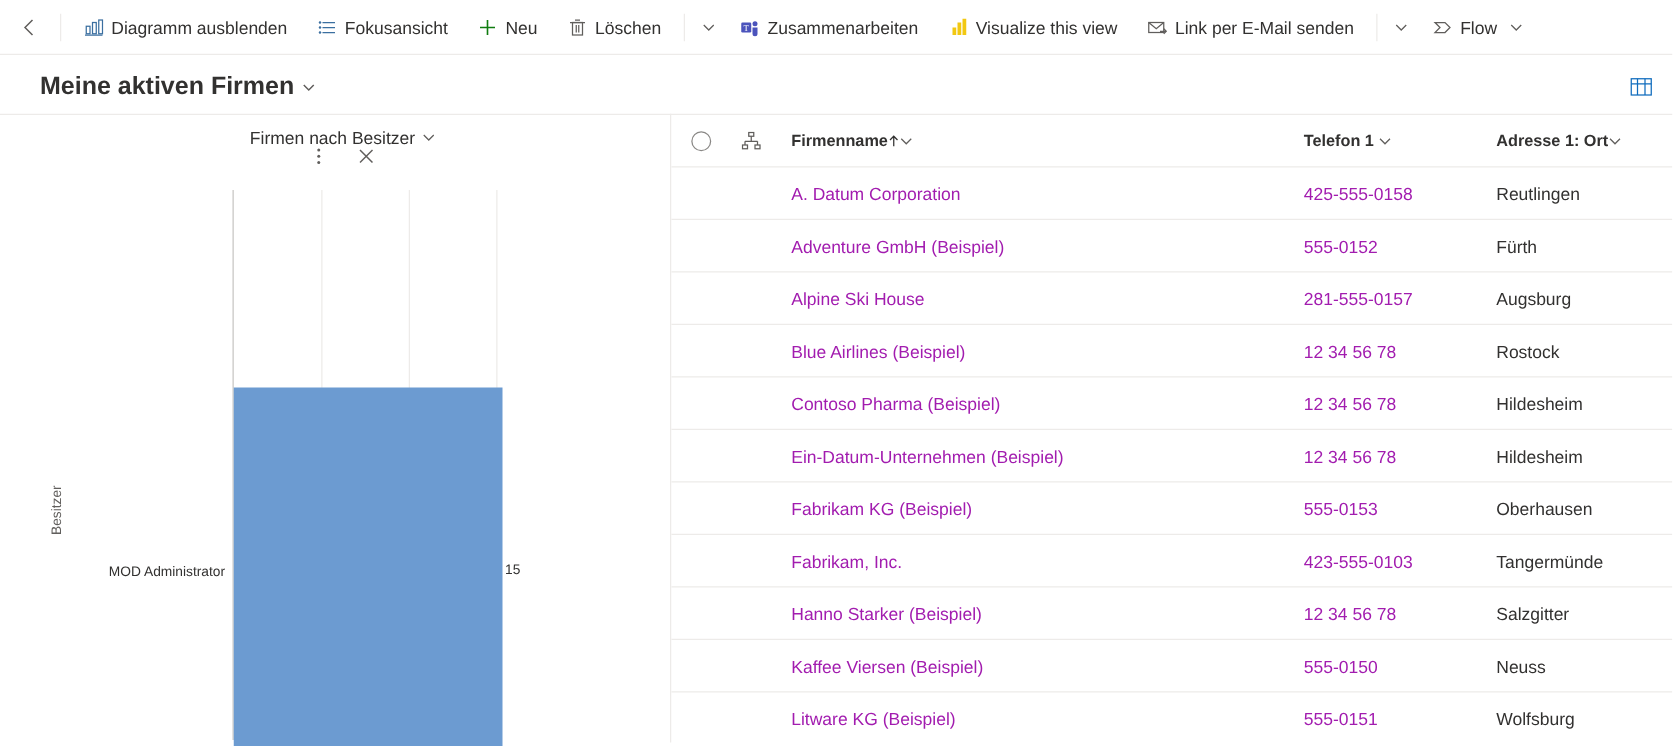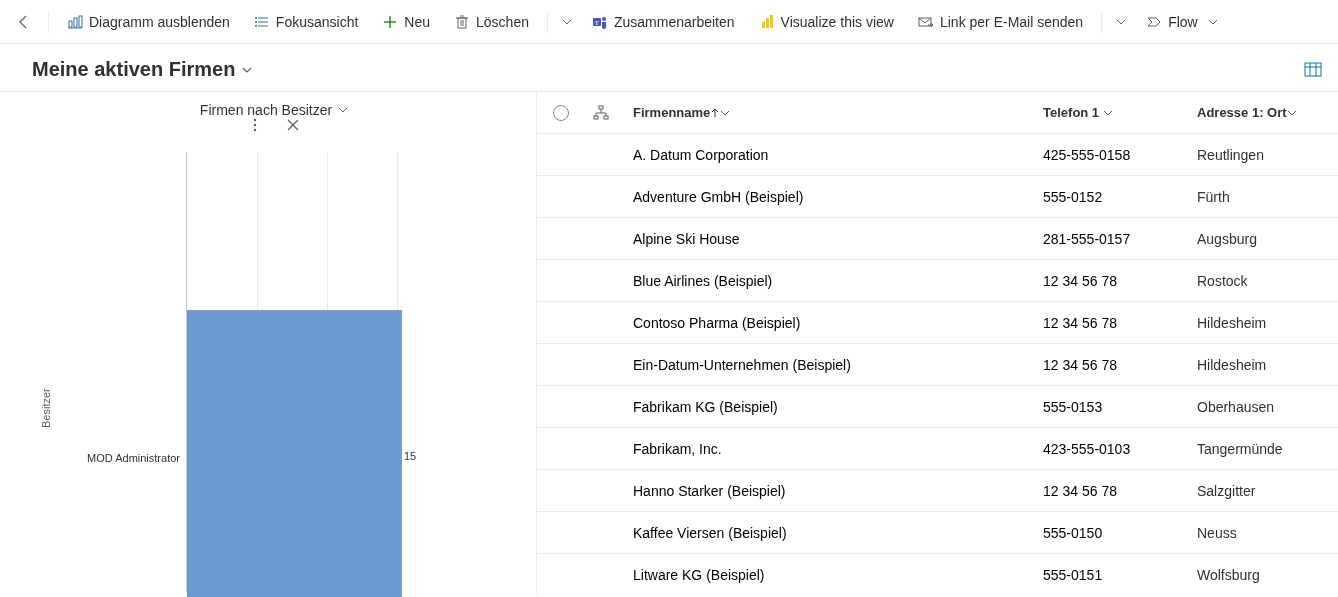--- a/index.html
+++ b/index.html
@@ -159,21 +159,21 @@
     height: 42px;
     border-bottom: 1px solid #edebe9;
     padding-left: 16px;
     font-size: 14px;
   }
   .col-select { width: 40px; display:flex; align-items:center; }
   .col-hier { width: 40px; display:flex; align-items:center; }
   .col-name { width: 410px; display:flex; align-items:center; gap:0; cursor:pointer;}
   .col-phone { width: 154px; display:flex; align-items:center; gap:4px; cursor:pointer;}
   .col-city { flex:1; display:flex; align-items:center; gap:0; cursor:pointer;}
-  .link { color: #000000; cursor: pointer; }
+  .link { color: #a21caf; cursor: pointer; }
   .select-circle {
     width: 16px; height: 16px;
     border: 1px solid #8a8886;
     border-radius: 50%;
   }
   svg { display:block; }
   .more-icon { cursor:pointer; }
 </style>
 </head>
 <body>

